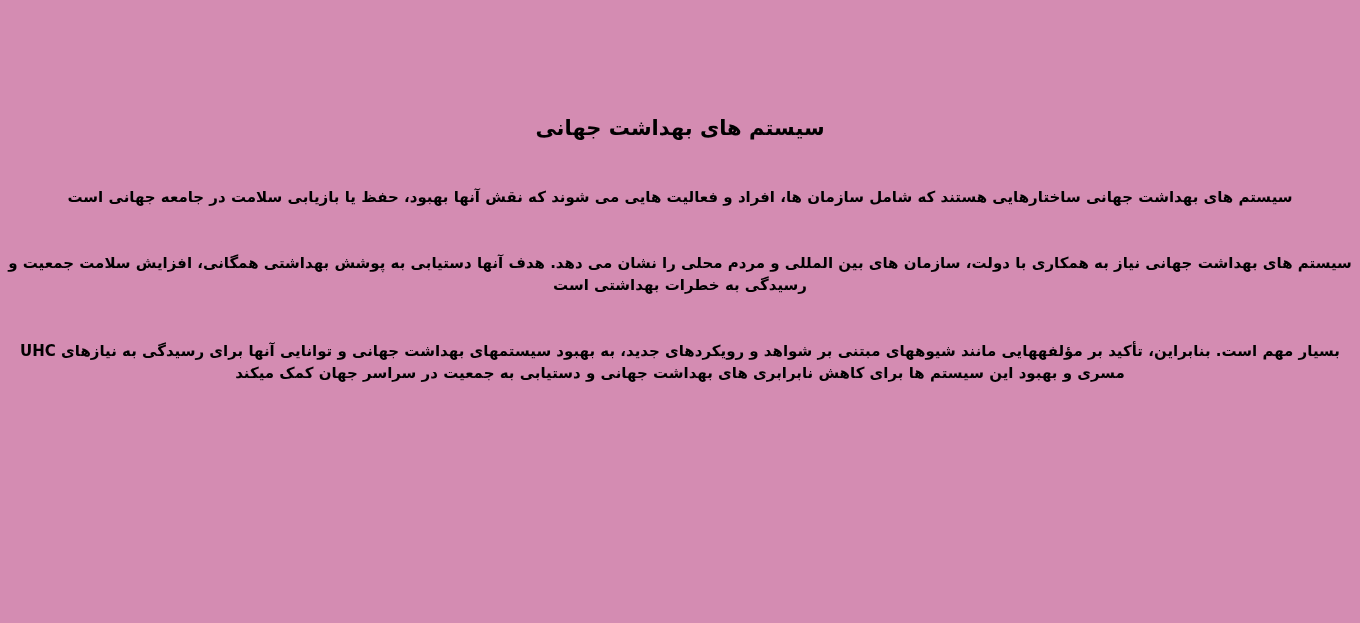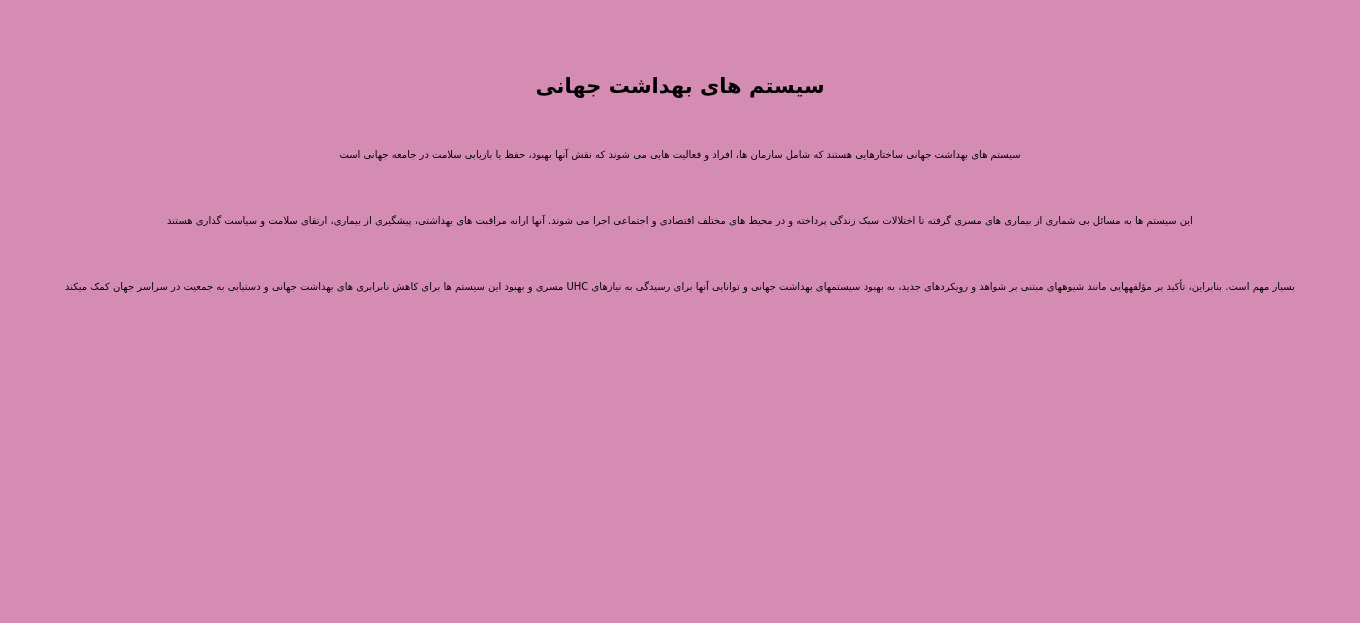--- a/index.html
+++ b/index.html
@@ -13,43 +13,43 @@
     color: #000000;
     font-family: "DejaVu Sans", sans-serif;
     font-weight: bold;
   }
   .page {
     direction: rtl;
     text-align: center;
     width: 1360px;
     min-height: 623px;
     box-sizing: border-box;
-    padding: 72px 8px 40px;
+    padding: 114px 8px 40px;
     margin: 0 auto;
   }
   .doc-title {
     font-size: 21px;
     line-height: 28px;
     margin: 0;
     font-weight: bold;
     color: #000000;
   }
   .doc-paragraph {
-    font-size: 10px;
+    font-size: 15px;
     line-height: 22px;
     margin: 44px 0 0 0;
-    font-weight: normal;
+    font-weight: bold;
     color: #000000;
   }
 </style>
 </head>
 <body style="background: rgb(212, 140, 178); color: rgb(0, 0, 0);">
 
 <div class="page">
   <h1 class="doc-title">سیستم های بهداشت جهانی</h1>
 
   <p class="doc-paragraph">سیستم های بهداشت جهانی ساختارهایی هستند که شامل سازمان ها، افراد و فعالیت هایی می شوند که نقش آنها بهبود، حفظ یا بازیابی سلامت در جامعه جهانی است</p>
 
-  <p class="doc-paragraph">این سیستم ها به مسائل بی شماری از بیماری های مسری گرفته تا اختلالات سبک زندگی پرداخته و در محیط های مختلف اقتصادی و اجتماعی اجرا می شوند. آنها ارانه مراقبت های بهداشتی، پیشگیری از بیماری، ارتقای سلامت و سیاست گذاری هستند</p>
 
+  <p class="doc-paragraph">سیستم های بهداشت جهانی نیاز به همکاری با دولت، سازمان های بین المللی و مردم محلی را نشان می دهد. هدف آنها دستیابی به پوشش بهداشتی همگانی، افزایش سلامت جمعیت و رسیدگی به خطرات بهداشتی است</p>
 
   <p class="doc-paragraph">بسیار مهم است. بنابراین، تأکید بر مؤلفههایی مانند شیوههای مبتنی بر شواهد و رویکردهای جدید، به بهبود سیستمهای بهداشت جهانی و توانایی آنها برای رسیدگی به نیازهای  UHC مسری و بهبود این سیستم ها برای کاهش نابرابری های بهداشت جهانی و دستیابی به جمعیت در سراسر جهان کمک میکند</p>
 </div>
 
 </body></html>

